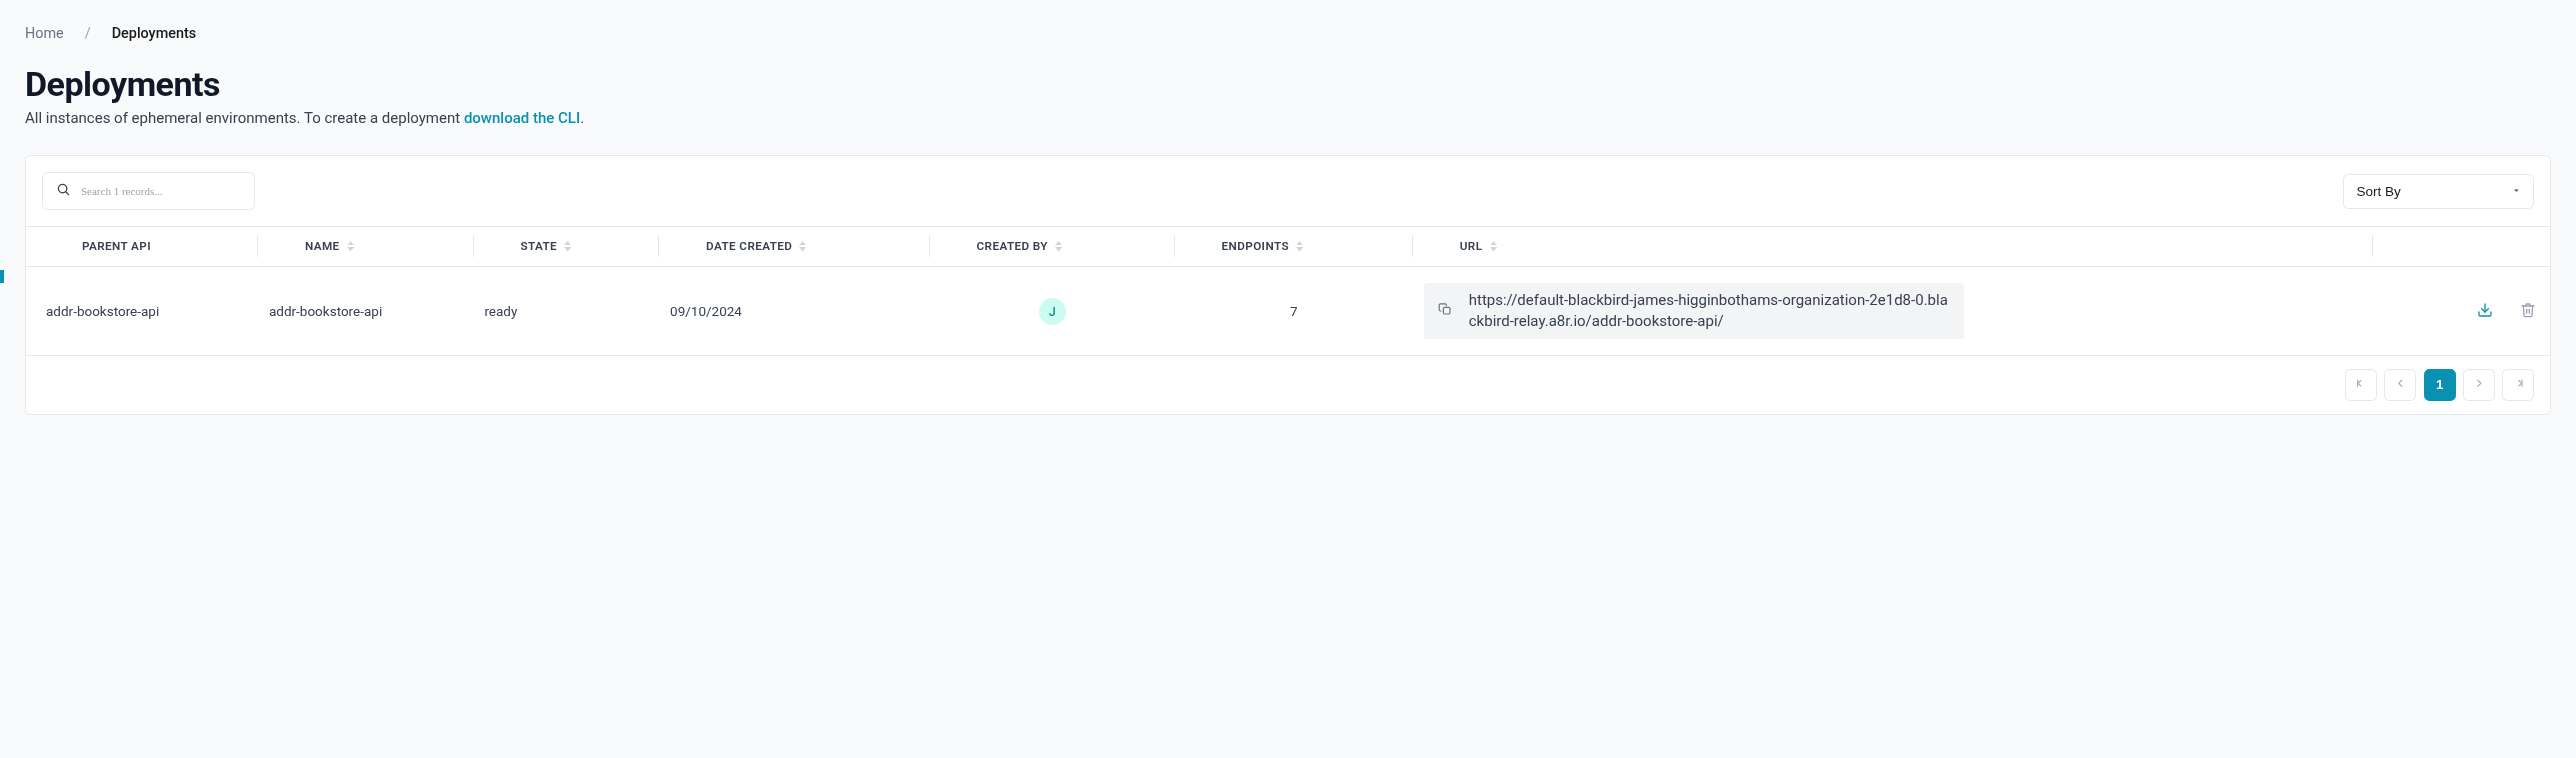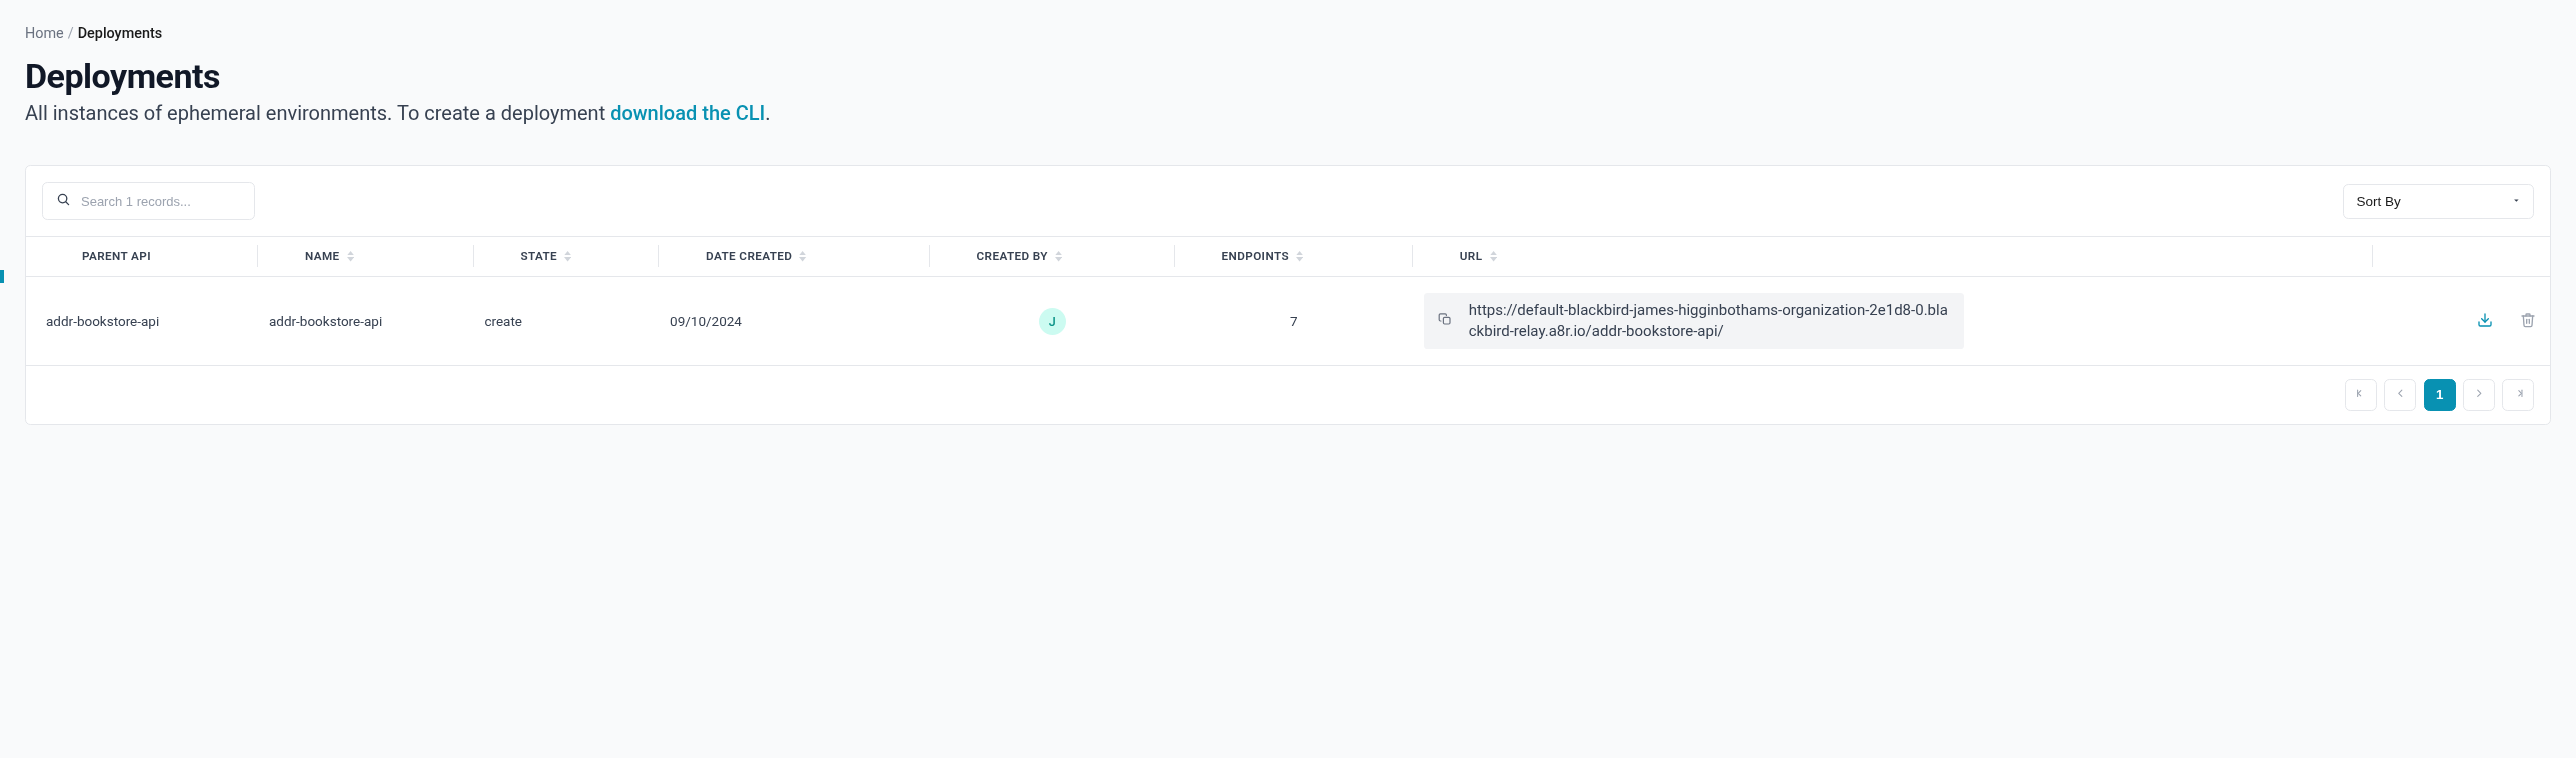--- a/index.html
+++ b/index.html
@@ -23,39 +23,39 @@
     background: var(--bg-page);
     color: var(--text-dark);
     font-size: 13.5px;
   }
   .page {
     padding: 25px 25px 0 25px;
   }
   .breadcrumb {
     display: flex;
     align-items: center;
-    gap: 4px;
+    gap: 21px;
     font-size: 14.4px;
     color: var(--text-gray);
-    margin-bottom: 14px;
+    margin-bottom: 22px;
   }
   .breadcrumb a { color: var(--text-gray); text-decoration: none; }
   .breadcrumb .current { color: var(--text-dark); font-weight: 500; }
   .breadcrumb .sep { color: var(--text-muted); }
   h1.page-title {
     margin: 0 0 5.4px 0;
     font-size: 34px;
     font-weight: 700;
     letter-spacing: -0.5px;
     color: #111827;
   }
   .subtitle {
-    font-size: 20px;
+    font-size: 15px;
     color: #374151;
-    margin: 0 0 40px 0;
+    margin: 0 0 28px 0;
   }
   .subtitle a { color: var(--accent); text-decoration: none; font-weight: 500; }
 
   .panel {
     background: var(--bg-white);
     border: 0.9px solid var(--border);
     border-radius: 5.4px;
   }
   .panel-top {
     display: flex;
@@ -70,23 +70,24 @@
     border-radius: 5.4px;
     padding: 9px 12.6px;
     width: 213px;
     gap: 9px;
     background: var(--bg-white);
   }
   .search-wrap input {
     border: none;
     outline: none;
     flex: 1;
-    font-size: 13px;
+    font-size: 11px;
     color: var(--text-dark);
     background: transparent;
+    font-family: Liberation Serif, serif;
   }
   .search-wrap input::placeholder { color: var(--text-muted); }
   .sort-btn {
     display: flex;
     align-items: center;
     justify-content: space-between;
     gap: 54px;
     border: 0.9px solid var(--border);
     border-radius: 5.4px;
     padding: 9px 10.8px 9px 12.6px;
@@ -351,21 +352,21 @@
               </span>
             </div>
           </th>
           <th></th>
         </tr>
       </thead>
       <tbody>
         <tr>
           <td style="max-width:126px">addr-bookstore-api</td>
           <td style="max-width:126px">addr-bookstore-api</td>
-          <td>create</td>
+          <td>ready</td>
           <td>09/10/2024</td>
           <td class="center">
             <span class="avatar">J</span>
           </td>
           <td class="center">7</td>
           <td>
             <div class="url-cell">
               <button class="copy-btn">
                 <span>
                   <svg width="14.4" height="14.4" viewBox="0 0 24 24" fill="none" stroke="#6b7280" stroke-width="2" stroke-linecap="round" stroke-linejoin="round">

